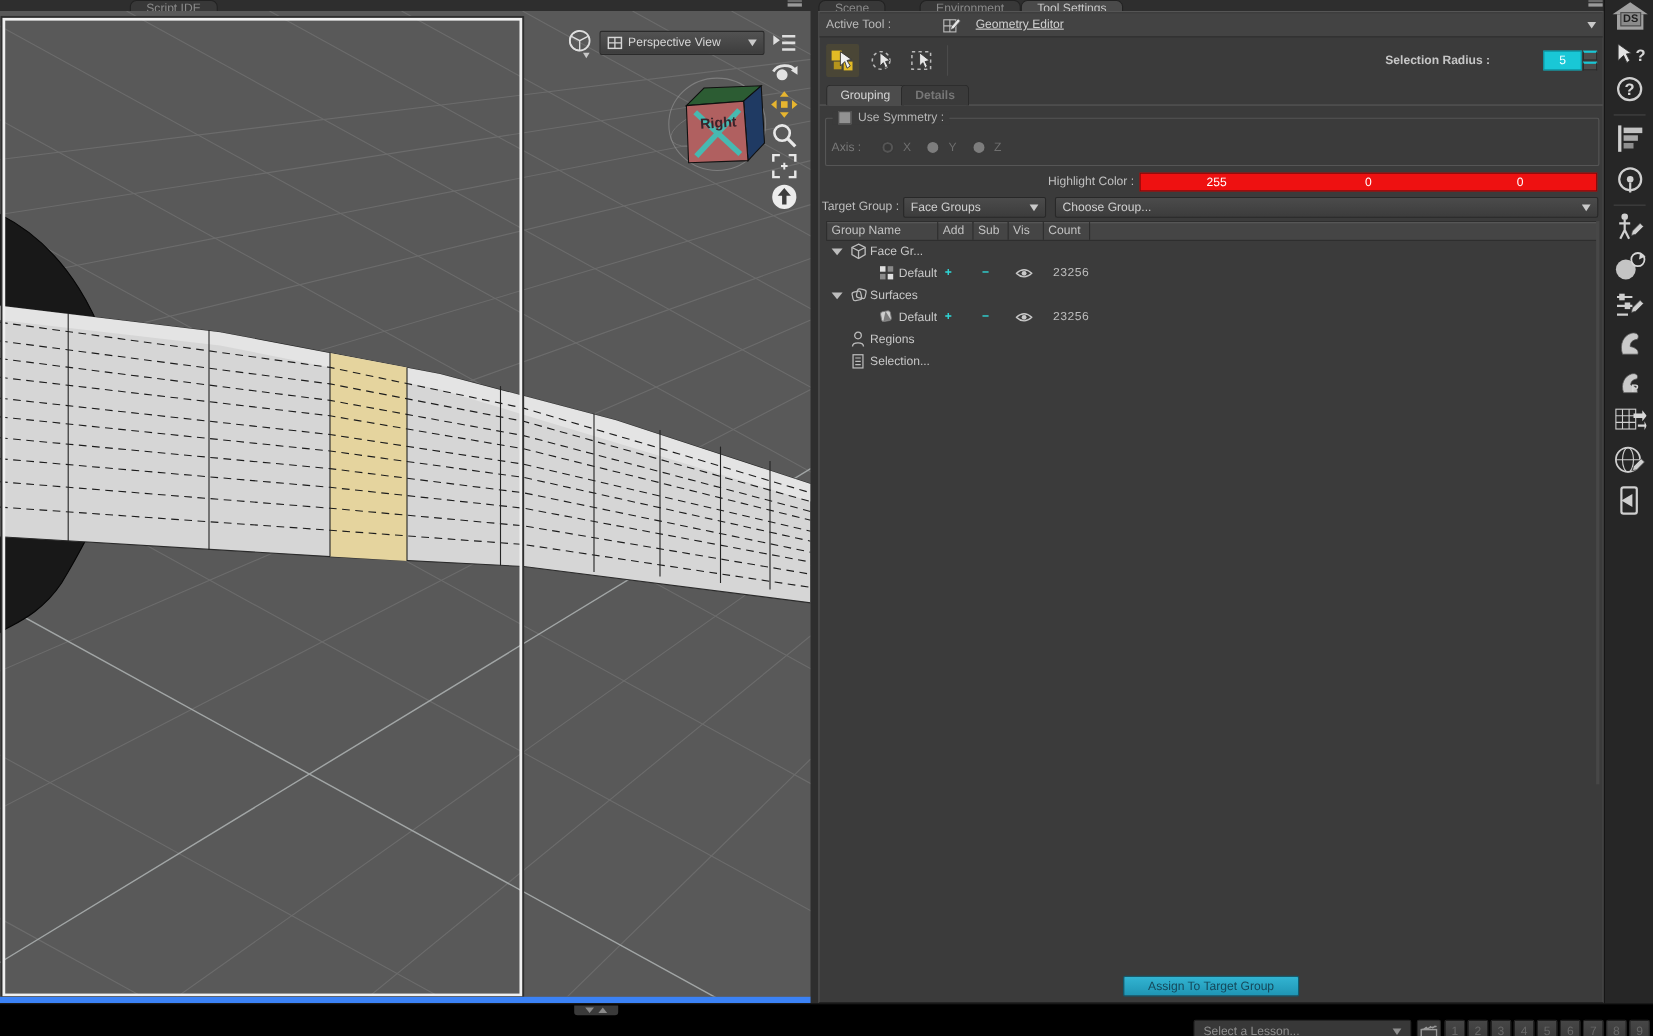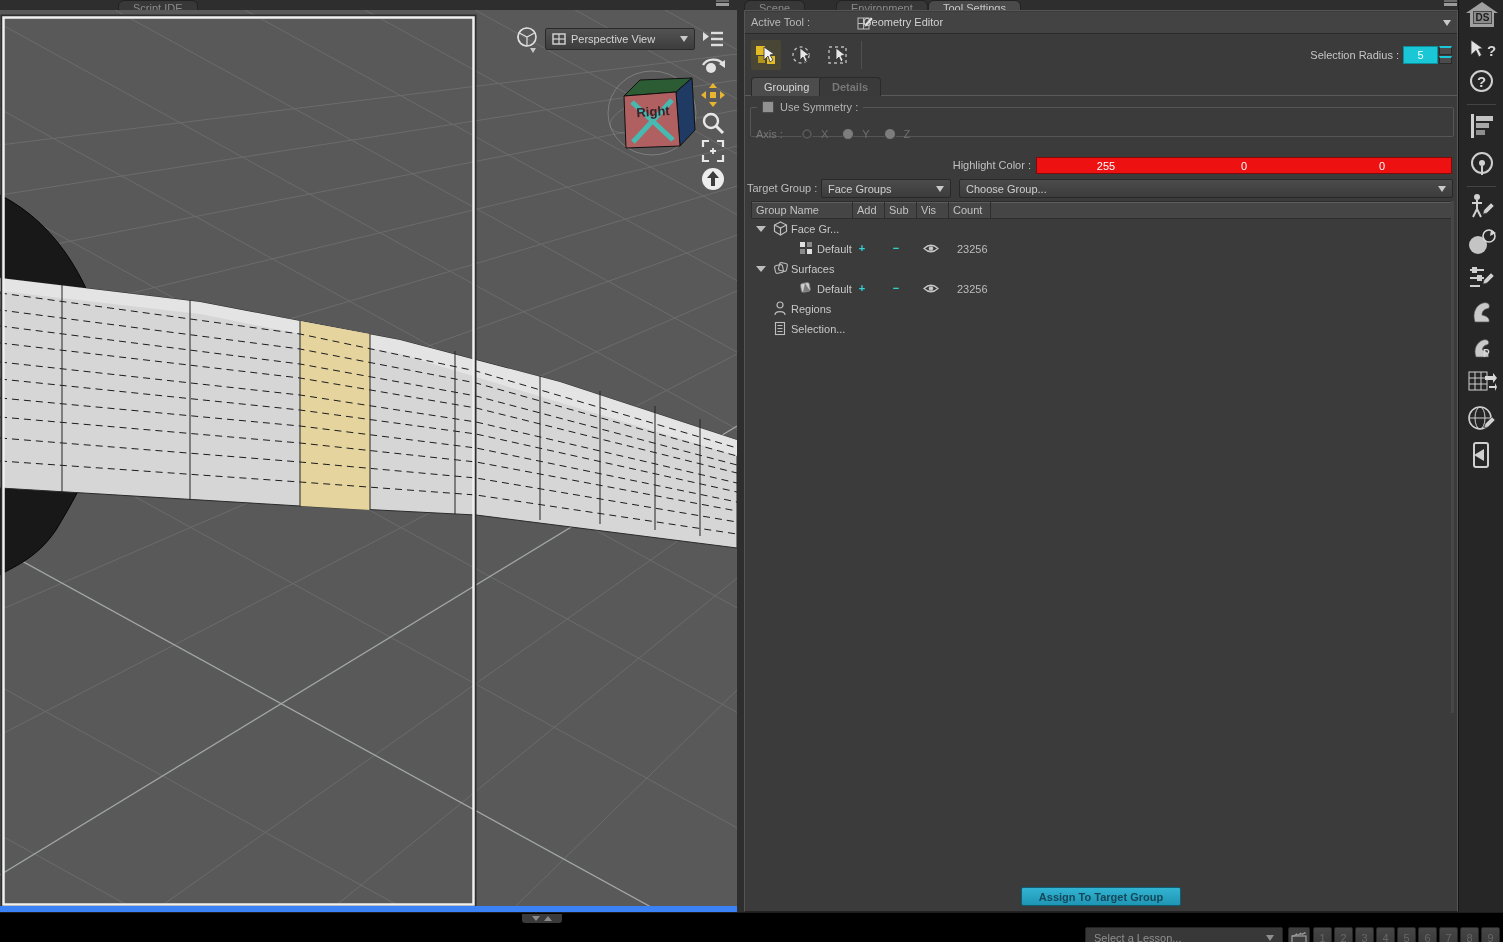--- a/index.html
+++ b/index.html
@@ -32,40 +32,40 @@
   #viewcube-label { position:absolute; left:24px; top:44px; width:58px; text-align:center; color:#39232a;
     font-size:13px; font-weight:bold; transform:rotate(-4deg); z-index:5; }
 
   
   #vsplit { position:absolute; left:737px; top:10px; width:7px; height:902px; background:#2e2e2e; }
 
   
   #panel { position:absolute; left:744px; top:10px; width:714px; height:902px; background:#3b3b3b; border:1px solid #555; border-bottom-color:#222; }
   #atool-row { position:absolute; left:0; top:1px; width:712px; height:22px; background:#434343; border-bottom:1px solid #2b2b2b; }
   #atool-row .lbl { position:absolute; left:6px; top:4px; color:#b9b9b9; }
-  #atool-name { position:absolute; left:118px; top:4px; color:#d2d2d2; }
+  #atool-name { position:absolute; left:142px; top:4px; color:#d2d2d2;text-decoration:underline; }
   #atool-row .tri { position:absolute; left:698px; top:8px; }
   #geo-icon { position:absolute; left:112px; top:3px; }
 
   #ptoolbar { position:absolute; left:0; top:24px; width:712px; height:40px; }
   .mode-btn { position:absolute; top:5px; width:30px; height:30px; display:flex; align-items:center; justify-content:center; border-radius:2px; }
   .mode-btn.active { background:#4a4636; }
   #ptool-sep { position:absolute; left:116px; top:6px; width:1px; height:28px; background:#2c2c2c; border-right:1px solid #4f4f4f; }
-  #selrad-label { position:absolute; left:470px; top:14px; width:184px; text-align:right; color:#c6c6c6; }
+  #selrad-label { position:absolute; left:470px; top:14px; width:184px; text-align:center; color:#c6c6c6;font-weight:bold; }
   #selrad-field { position:absolute; left:658px; top:11px; width:35px; height:18px; background:#19c7d6; border:1px solid #0c8f9c;
     color:#f4ffff; text-align:center; line-height:17px; }
   #selrad-spin { position:absolute; left:694px; top:11px; width:13px; height:18px; display:flex; flex-direction:column; gap:1px; }
   #selrad-spin i { flex:1; background:#4c4c4c; border:1px solid #2a2a2a; border-top:2px solid #19c7d6; }
 
   #ptabs { position:absolute; left:0; top:64px; width:712px; height:21px; border-bottom:1px solid #5a5a5a; }
   .ptab { position:absolute; top:2px; height:19px; padding:3px 12px 0; background:#3a3a3a; border:1px solid #2a2a2a;
      border-bottom:none; border-radius:4px 4px 0 0; color:#777; }
   .ptab.active { background:#4c4c4c; color:#d6d6d6; }
 
-  #symbox { position:absolute; left:5px; top:96px; width:704px; height:30px; border:1px solid #565656; border-radius:2px;text-align:center; }
+  #symbox { position:absolute; left:5px; top:96px; width:704px; height:44px; border:1px solid #565656; border-radius:2px;text-align:center; }
   #symbox .legend { position:absolute; left:6px; top:-7px; background:#3b3b3b; padding:0 5px; display:flex; align-items:center; gap:6px; color:#b5b5b5; }
   .checkbox { width:12px; height:12px; background:#929292; border:1px solid #4a4a4a; display:inline-block; }
   #axisrow { position:absolute; left:5px; top:20px; display:flex; align-items:center; gap:8px; }
   #axisrow .axlbl { color:#787878; margin-right:10px; }
   #axisrow .name { color:#b5b5b5; }
   .radio { width:12px; height:12px; border-radius:50%; background:#7d7d7d; border:1px solid #3a3a3a; display:inline-block; }
   .radio.sel { background:#383838; box-shadow:inset 0 0 0 2px #555; }
 
   #hl-row { position:absolute; left:0; top:146px; width:712px; height:18px; }
   #hl-row .lbl { position:absolute; left:0; top:2px; width:286px; text-align:right; color:#c0c0c0; }
@@ -89,25 +89,25 @@
   #gt-rows { position:absolute; left:6px; top:208px; width:702px; }
   .trow { position:relative; height:20px; color:#c8c8c8; }
   .trow .exp { position:absolute; left:5px; top:7px; width:0; height:0; border-left:5px solid transparent; border-right:5px solid transparent; border-top:6px solid #bdbdbd; }
   .trow .ticon { position:absolute; left:22px; top:2px; }
   .trow .ticon.ind { left:48px; }
   .trow .tlabel { position:absolute; left:40px; top:4px; }
   .trow .tlabel.ind { left:66px; }
   .trow .addg { position:absolute; left:100px; top:3px; width:22px; text-align:center; color:#2fd6d6; font-weight:bold; }
   .trow .subg { position:absolute; left:134px; top:3px; width:22px; text-align:center; color:#2fd6d6; font-weight:bold; }
   .trow .visw { position:absolute; left:172px; top:4px; }
-  .trow .cnt  { position:absolute; left:206px; top:4px; color:#bdbdbd; }
+  .trow .cnt  { position:absolute; left:206px; top:4px; color:#bdbdbd;font-family:Liberation Mono, monospace; }
   #gt-scroll { position:absolute; left:706px; top:190px; width:3px; height:512px; background:#474747; }
 
   #assign-btn { position:absolute; left:276px; top:876px; width:160px; height:19px; background:linear-gradient(#32b4d2,#1f95b4);
-    border:1px solid #0f5d72; border-radius:2px; color:#15485a; font-weight:bold; text-align:center; line-height:18px; }
+    border:1px solid #0f5d72; border-radius:2px; color:#15485a; font-weight:normal; text-align:center; line-height:18px; }
 
   
   #sidebar { position:absolute; left:1458px; top:0; width:45px; height:912px; background:#262626; border-left:1px solid #161616; }
   .sb-item { position:absolute; left:0; width:45px; display:flex; align-items:center; justify-content:center; }
   .sb-div { position:absolute; left:8px; width:29px; height:1px; background:#444; }
   #ds-house { position:relative; width:32px; height:27px; }
   #ds-house .roof { position:absolute; left:0; top:0; width:0; height:0; border-left:16px solid transparent; border-right:16px solid transparent; border-bottom:11px solid #a0a0a0; }
   #ds-house .hbody { position:absolute; left:4px; top:11px; width:24px; height:14px; background:#a0a0a0; }
   #ds-house .dstxt { position:absolute; left:7px; top:9px; background:#8b8b8b; border:1px solid #4a4a4a; color:#1e1e1e;
      font-size:10px; font-weight:bold; padding:0 2px; }

